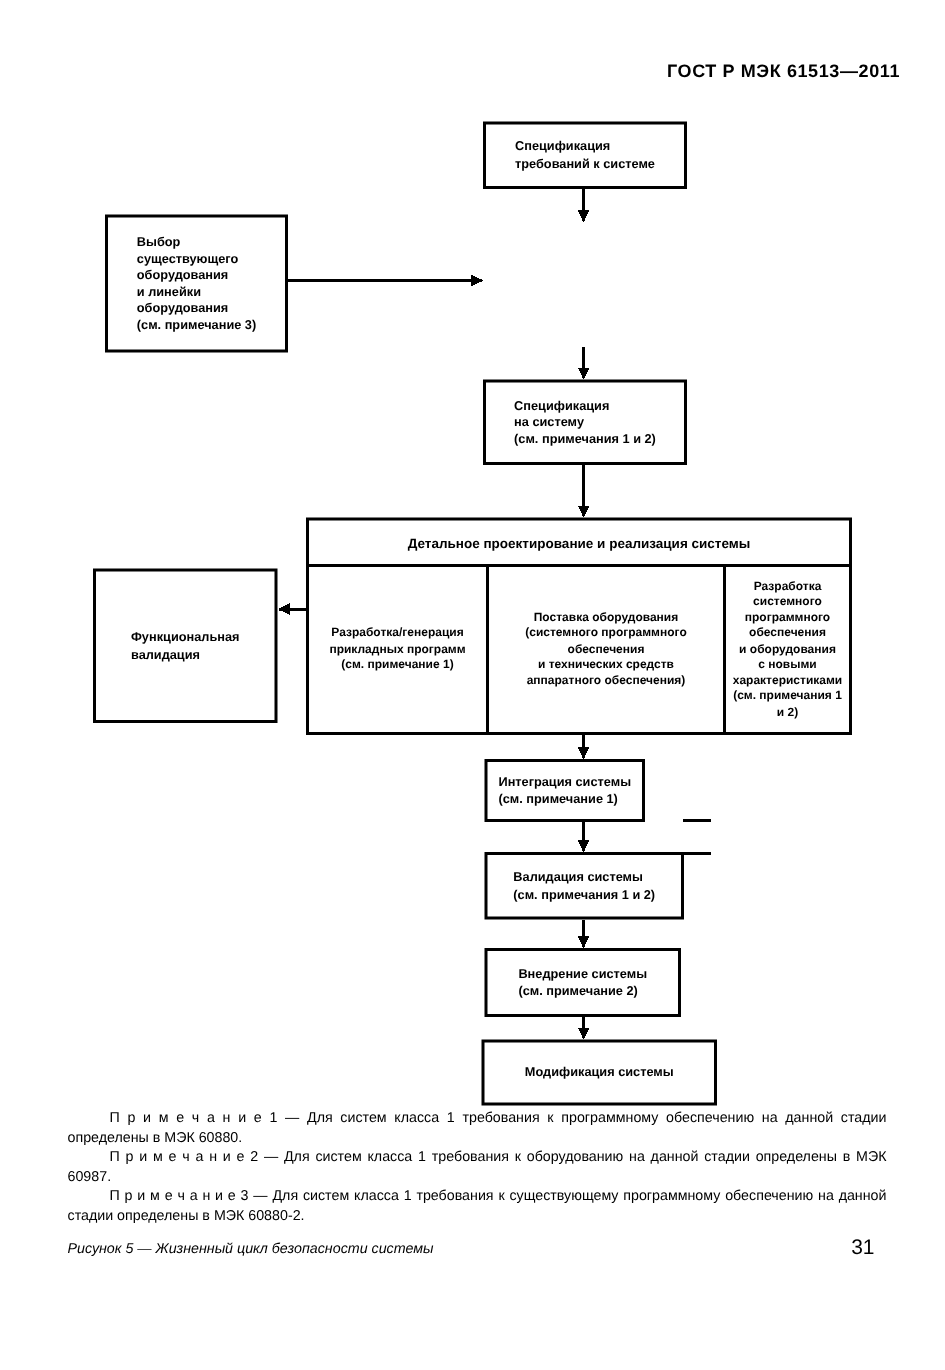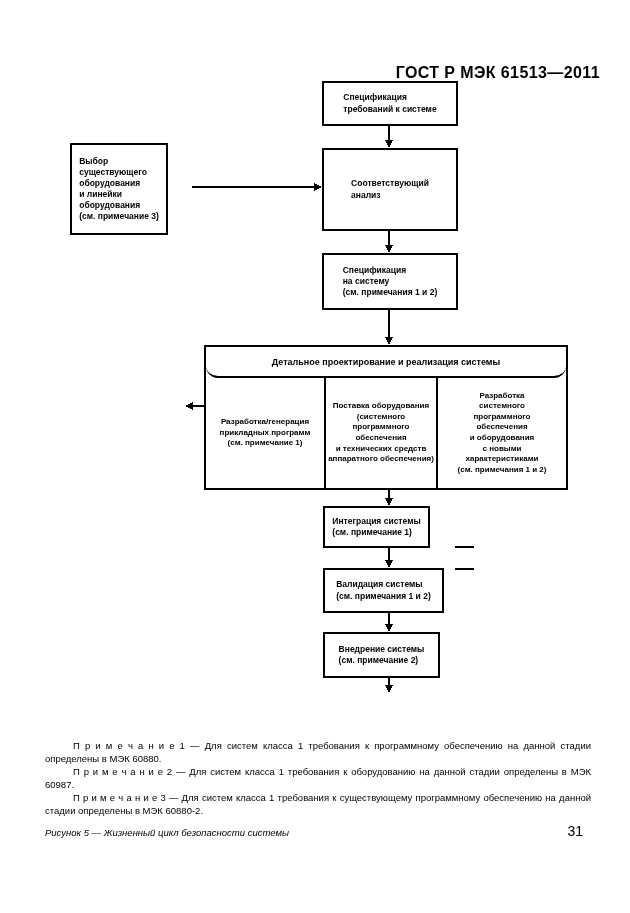--- a/index.html
+++ b/index.html
@@ -1,38 +1,38 @@
 <!DOCTYPE html>
 <html><head>
 <meta charset="utf-8">
 <style>
   html, body { margin:0; padding:0; background:#ffffff; }
   .page {
     position:relative; width:630px; height:913px; background:#ffffff;
     font-family:"Liberation Sans", sans-serif; color:#000; overflow:hidden;
   }
   .hdr {
-    position:absolute; top:64px; right:30px;
-    font-size:16px; font-weight:bold; letter-spacing:0.4px;
+    position:absolute; top:40px; right:30px;
+    font-size:12px; font-weight:bold; letter-spacing:0.4px;
   }
   .connectors { position:absolute; left:0; top:0; }
   .box {
     position:absolute; border:2px solid #000; background:#fff;
     box-sizing:border-box; display:flex; align-items:center; justify-content:center;
     text-align:left; font-weight:bold; font-size:8.5px; line-height:1.3;
     white-space:pre-line; padding:2px;
   }
   .bigbox {
     position:absolute; border:2px solid #000; background:#fff;
     box-sizing:border-box; display:flex; flex-direction:column;
   }
   .bigbox .hd {
     height:31px; border-bottom:2px solid #000; box-sizing:border-box;
     display:flex; align-items:center; justify-content:center;
-    font-weight:bold; font-size:9px; text-align:left;border-radius:12px;
+    font-weight:bold; font-size:9px; text-align:left;
   }
   .bigbox .cols { flex:1; display:flex; }
   .bigbox .col {
     box-sizing:border-box; display:flex; align-items:center; justify-content:center;
     text-align:center; font-weight:bold; font-size:8px; line-height:1.32;
     white-space:pre-line; padding:2px;
   }
   .bigbox .col.mid { border-left:2px solid #000; border-right:2px solid #000; }
   .notes { position:absolute; left:45px; top:739px; width:546px; font-size:9.5px; line-height:13px; }
   .note { margin:0; text-indent:28px; text-align:justify; }
@@ -75,66 +75,67 @@
     <line x1="389" y1="678" x2="389" y2="692" stroke="#000" stroke-width="2"></line>
     <polygon points="385,685 393,685 389,693" fill="#000"></polygon>
 
     <line x1="455" y1="547" x2="474" y2="547" stroke="#000" stroke-width="2"></line>
     <line x1="455" y1="569" x2="474" y2="569" stroke="#000" stroke-width="2"></line>
   </svg>
 
   <div class="box" style="left:322px; top:81px; width:136px; height:45px;">Спецификация
 требований к системе</div>
 
-  <div class="box" style="left:70px; top:143px; width:98px; height:92px;">Выбор
+  <div class="box" style="left:70px; top:143px; width:122px; height:92px;">Выбор
 существующего
 оборудования
 и линейки
 оборудования
 (см. примечание 3)</div>
 
-  <div class="box" style="left:322px; top:148px; width:136px; height:83px;">Соответствующий
-анализ</div>
 
   <div class="box" style="left:322px; top:253px; width:136px; height:57px;">Спецификация
 на систему
 (см. примечания 1 и 2)</div>
 
   <div class="bigbox" style="left:204px; top:345px; width:364px; height:145px;">
     <div class="hd">Детальное проектирование и реализация системы</div>
     <div class="cols">
       <div class="col" style="width:118px;border-radius:17px;">Разработка/генерация
 прикладных программ
 (см. примечание 1)</div>
-      <div class="col mid" style="width:114px;">Поставка оборудования
+      <div class="col mid" style="width:160px;">Поставка оборудования
 (системного программного
 обеспечения
 и технических средств
 аппаратного обеспечения)</div>
       <div class="col" style="flex:1;">Разработка
 системного
 программного
 обеспечения
 и оборудования
 с новыми
 характеристиками
 (см. примечания 1 и 2)</div>
     </div>
   </div>
 
+  <div class="box" style="left:62px; top:379px; width:123px; height:103px;">Функциональная
+валидация</div>
 
   <div class="box" style="left:323px; top:506px; width:107px; height:42px;">Интеграция системы
 (см. примечание 1)</div>
 
-  <div class="box" style="left:323px; top:568px; width:121px; height:45px;">Валидация системы
+  <div class="box" style="left:323px; top:568px; width:133px; height:45px;">Валидация системы
 (см. примечания 1 и 2)</div>
 
-  <div class="box" style="left:323px; top:632px; width:117px; height:46px;">Внедрение системы
+  <div class="box" style="left:323px; top:632px; width:131px; height:46px;">Внедрение системы
 (см. примечание 2)</div>
 
+  <div class="box" style="left:321px; top:693px; width:157px; height:44px;">Модификация системы</div>
 
   <div class="notes">
     <p class="note">П р и м е ч а н и е  1 — Для систем класса 1 требования к программному обеспечению на данной стадии определены в МЭК 60880.</p>
     <p class="note">П р и м е ч а н и е  2 — Для систем класса 1 требования к оборудованию на данной стадии определены в МЭК 60987.</p>
     <p class="note">П р и м е ч а н и е  3 — Для систем класса 1 требования к существующему программному обеспечению на данной стадии определены в МЭК 60880-2.</p>
     <p class="caption">Рисунок 5 — Жизненный цикл безопасности системы</p>
   </div>
 
   <div class="pagenum">31</div>
 

